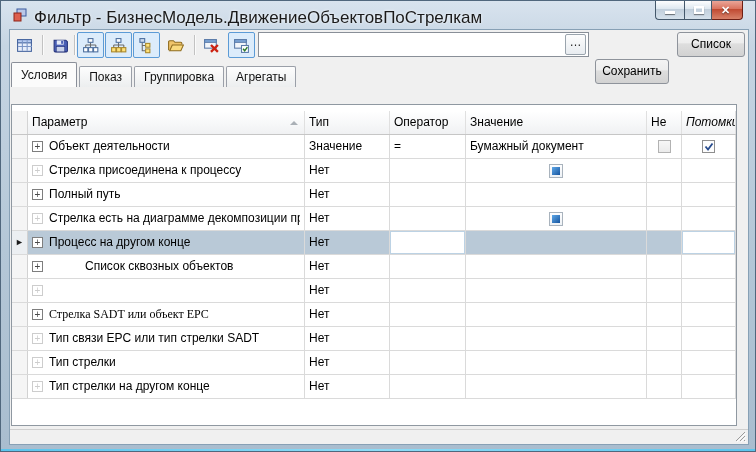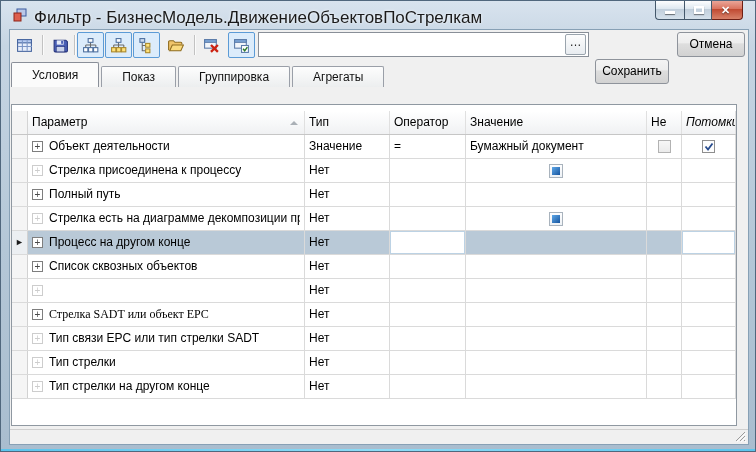--- a/index.html
+++ b/index.html
@@ -43,21 +43,21 @@
     border:1px solid #9aa4ad; border-radius:2px; background:linear-gradient(#fdfdfd,#e8ecf0);
     font-size:12px; line-height:15px; text-align:center; color:#222; }
   .push-btn { position:absolute; top:31px; height:25px; border:1px solid #8e939b; border-radius:3px;
     background:linear-gradient(180deg,#f4f4f4,#ededed 45%,#dedede 46%,#d2d2d2);
     font-size:12px; text-align:center; line-height:22px; color:#000; }
   .btn-save { left:594px; width:74px;margin-top:27px; }
   .btn-cancel { left:676px; width:68px; }
 
   
   .tabstrip { position:absolute; left:10px; top:61px; height:25px; display:flex; align-items:flex-end; }
-  .tab { height:21px; line-height:20px; padding:0 20px; margin-right:2px;
+  .tab { height:21px; line-height:20px; padding:0 9px; margin-right:2px;
     background:linear-gradient(#fdfdfd,#eceeef); border:1px solid #9a9fa8; border-bottom:none;
     border-radius:2px 2px 0 0; color:#111; }
   .tab.active { height:25px; line-height:24px; background:#fbfbfb; border-color:#8a8f99; position:relative; z-index:2; }
 
   
   .grid { position:absolute; left:10px; top:103px; width:726px; height:322px;
     background:#fff; border:1px solid #8f98a1; overflow:hidden; }
   .ghead, .grow { display:grid; grid-template-columns:16px 277px 85px 76px 181px 35px 1fr; }
   .ghead { height:24px; background:linear-gradient(#ffffff,#f6f7f8 60%,#f0f1f3); border-bottom:1px solid #c6c6c6;margin-top:6px; }
   .hcell { line-height:19px; padding:0 4px; border-right:1px solid #e0e0e0; overflow:hidden;
@@ -178,21 +178,21 @@
       <rect x="1.5" y="2.5" width="11" height="8" fill="#f2f6fb" stroke="#5a7aa8"></rect>
       <rect x="1.5" y="2.5" width="11" height="2.5" fill="#7da7d9" stroke="#5a7aa8"></rect>
       <rect x="8" y="8" width="6.5" height="6.5" fill="#fff" stroke="#5a7aa8"></rect>
       <path d="M9.5 11 l1.5 2 2.5 -3.5" stroke="#2c7a2c" stroke-width="1.4" fill="none"></path>
     </svg>
   </div>
 
   <input class="filter-input" type="text" value="" style="">
   <div class="browse-btn">…</div>
   <div class="push-btn btn-save">Сохранить</div>
-  <div class="push-btn btn-cancel">Отмена</div>
+  <div class="push-btn btn-cancel">Список</div>
 
   <div class="tabstrip">
       <div class="tab active">Условия</div>
       <div class="tab">Показ</div>
       <div class="tab">Группировка</div>
       <div class="tab">Агрегаты</div>
     </div>
 
   <div class="grid">
     <div class="ghead">
@@ -293,21 +293,21 @@
           <div class="cell">Нет</div>
           <div class="cell white-cell"></div>
           <div class="cell"></div>
           <div class="cell center"></div>
           <div class="cell center white-cell"></div>
         </div>
         <div class="grow">
           <div class="cell selcell"></div>
           <div class="cell paramcell">
             <div class="expand">+</div>
-            <div style="overflow: hidden; white-space: nowrap;">Список сквозных объектов</div>
+            <div style="overflow: hidden; white-space: nowrap; margin-left: 36px;">Список сквозных объектов</div>
           </div>
           <div class="cell">Нет</div>
           <div class="cell"></div>
           <div class="cell"></div>
           <div class="cell center"></div>
           <div class="cell center"></div>
         </div>
         <div class="grow">
           <div class="cell selcell"></div>
           <div class="cell paramcell">

